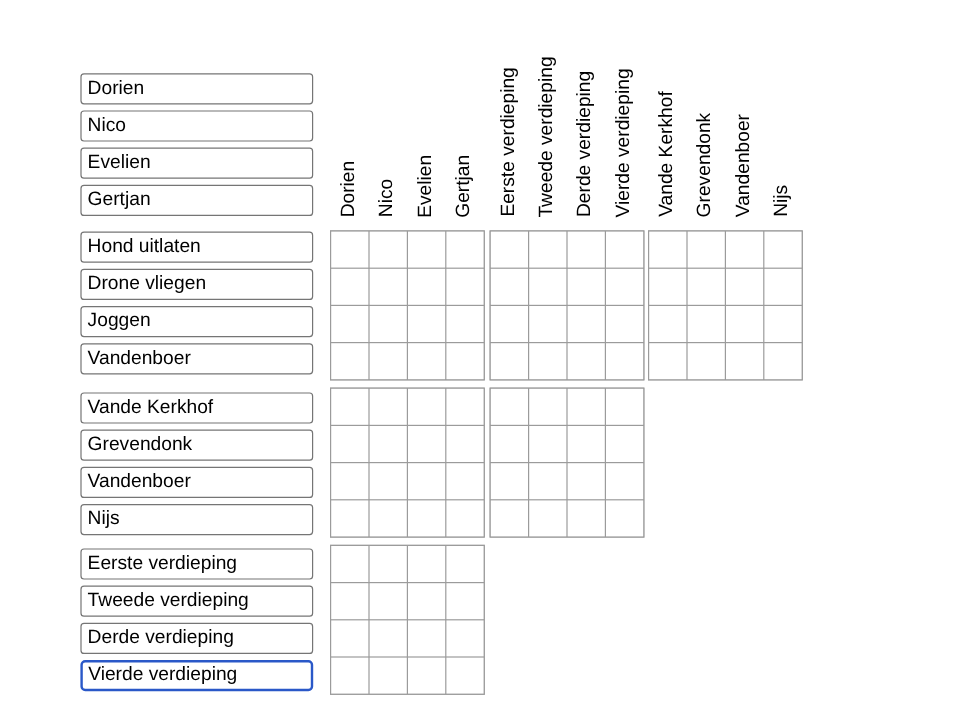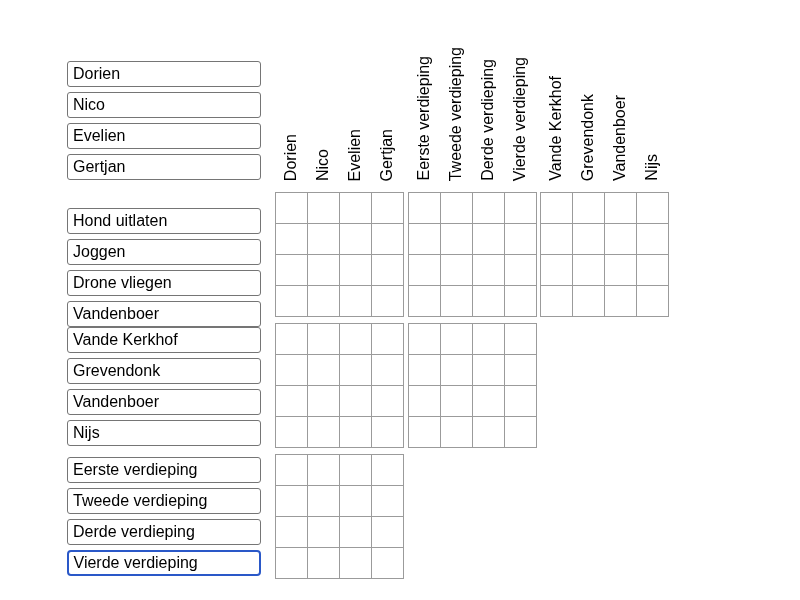--- a/index.html
+++ b/index.html
@@ -9,21 +9,21 @@
     position: relative;
     width: 800px;
     height: 600px;
     background: #ffffff;
     overflow: hidden;
   }
 
   
   .label-group { position: absolute; left: 67px; }
   #group-names    { top: 61px; }
-  #group-activities { top: 208px; text-align: right; }
+  #group-activities { top: 193px; text-align: right; }
   #group-surnames { top: 327px; }
   #group-floors   { top: 457px; }
 
   .label-box {
     width: 194px;
     height: 26px;
     box-sizing: border-box;
     border: 1.5px solid #757575;
     border-radius: 3px;
     background: #ffffff;
@@ -128,22 +128,22 @@
   </div>
 
   <div class="label-group" id="group-names">
     <div class="label-box">Dorien</div>
     <div class="label-box">Nico</div>
     <div class="label-box">Evelien</div>
     <div class="label-box">Gertjan</div>
   </div>
   <div class="label-group" id="group-activities">
     <div class="label-box">Hond uitlaten</div>
+    <div class="label-box">Drone vliegen</div>
     <div class="label-box">Joggen</div>
-    <div class="label-box">Drone vliegen</div>
     <div class="label-box">Vandenboer</div>
   </div>
   <div class="label-group" id="group-surnames">
     <div class="label-box">Vande Kerkhof</div>
     <div class="label-box">Grevendonk</div>
     <div class="label-box">Vandenboer</div>
     <div class="label-box">Nijs</div>
   </div>
   <div class="label-group" id="group-floors">
     <div class="label-box">Eerste verdieping</div>

